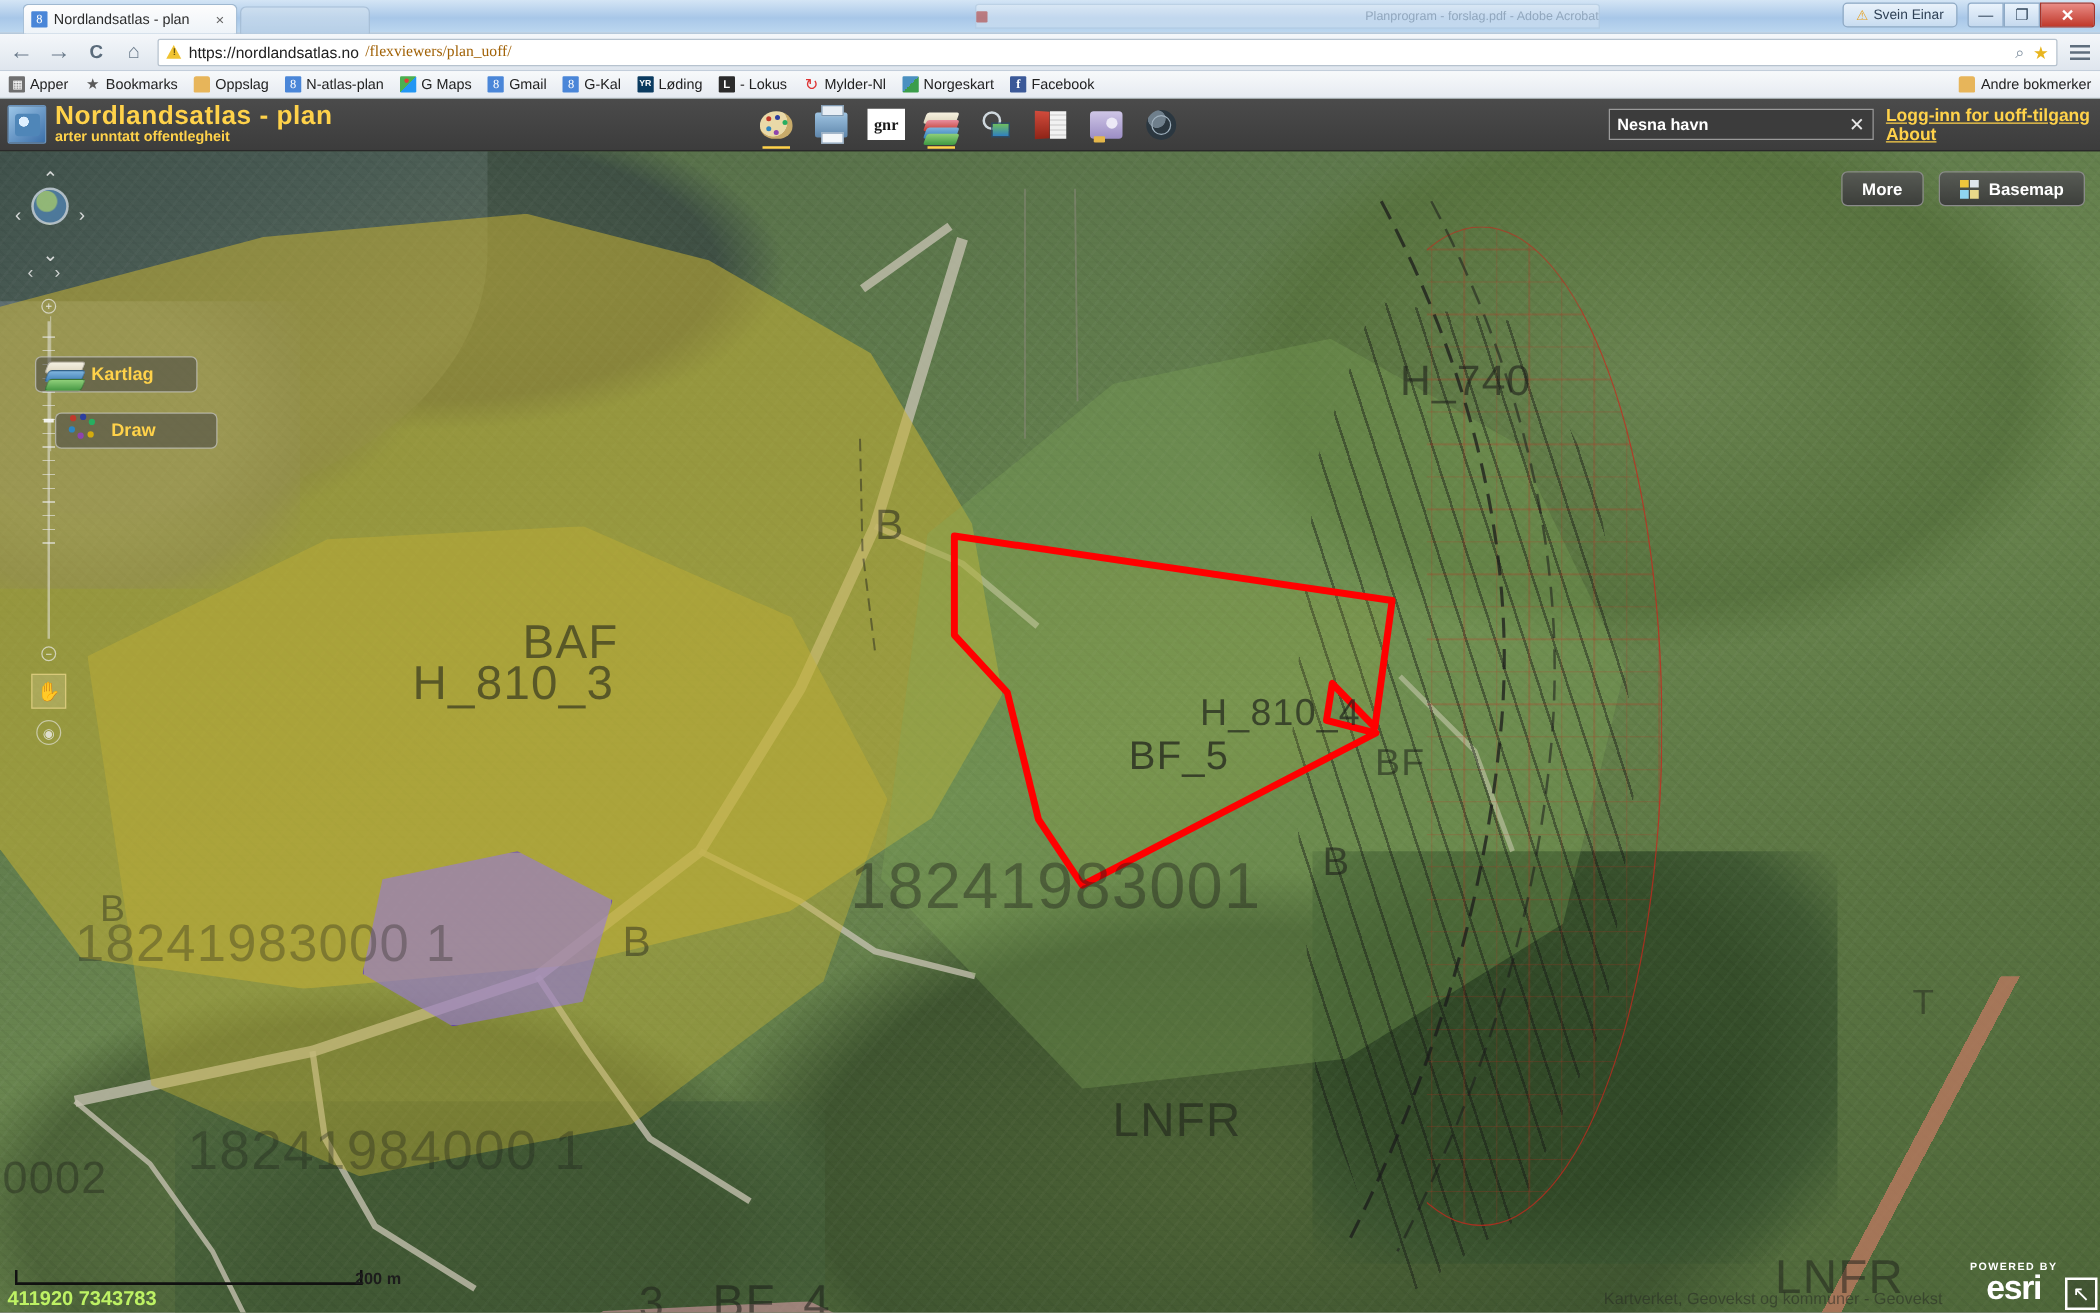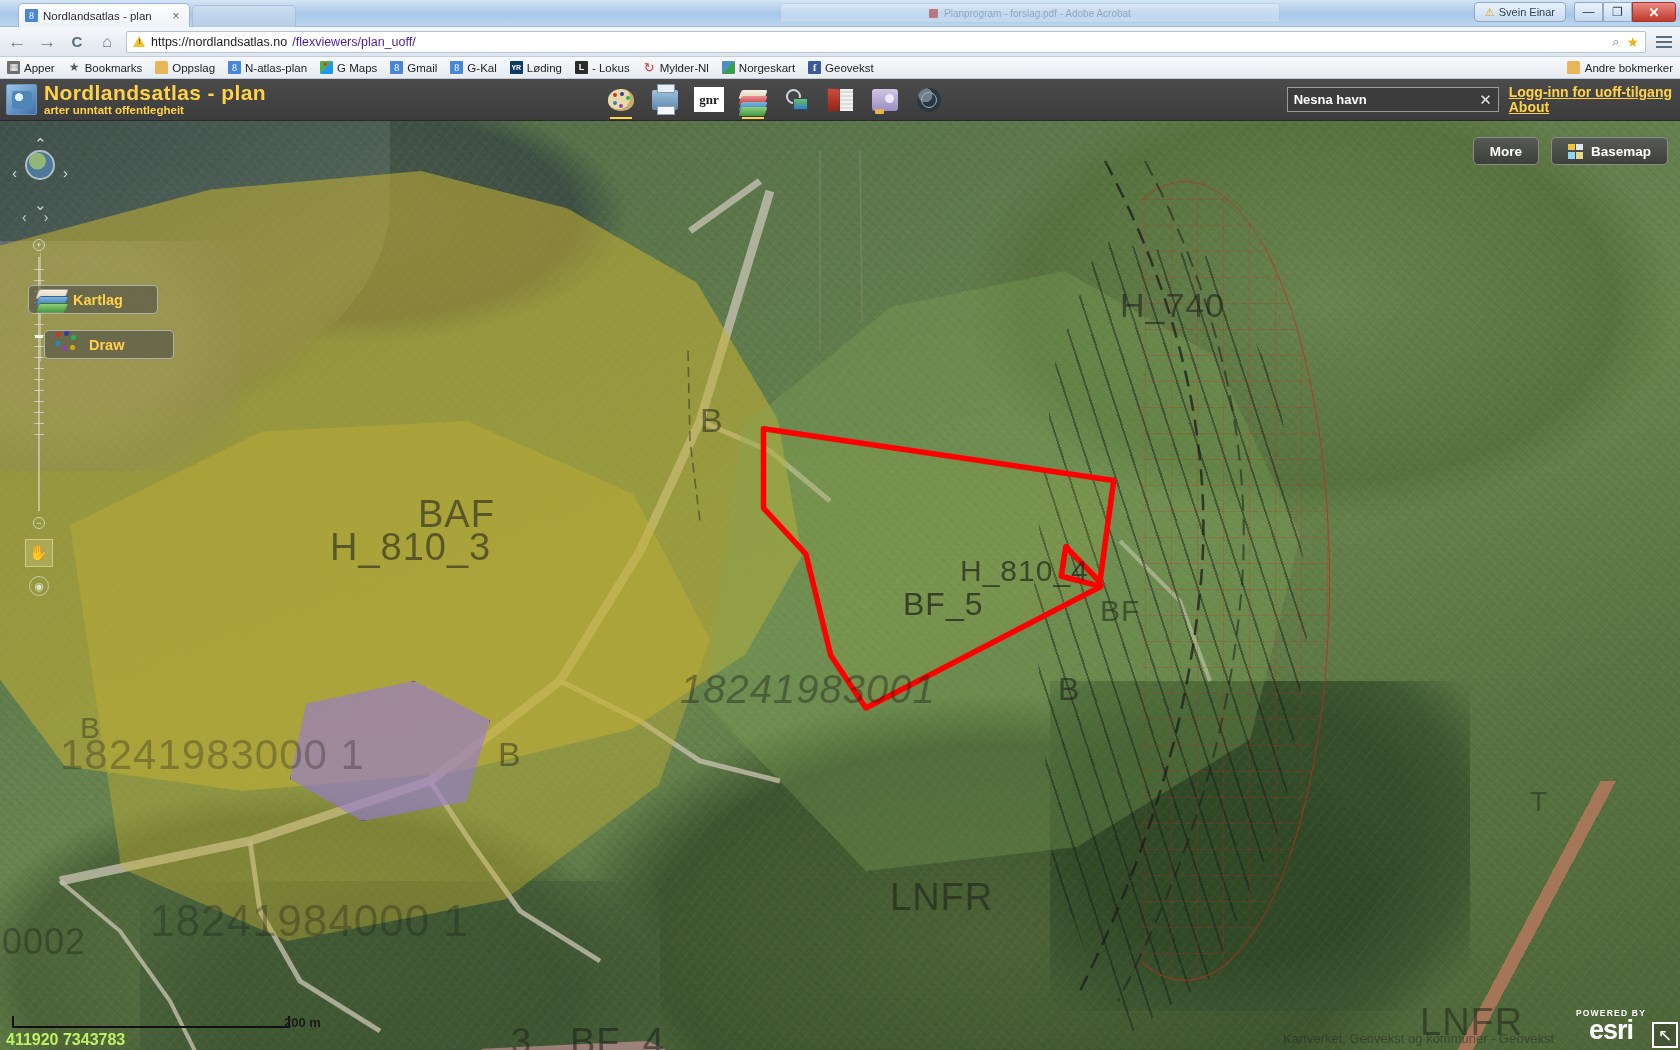--- a/index.html
+++ b/index.html
@@ -53,21 +53,21 @@
     border-radius: 5px 5px 0 0;
     opacity: .85;
   }
   .bg-window-title {
     position: absolute; left: 780px; top: 3px;
     width: 500px; height: 20px;
     background: linear-gradient(#e6eff8, #cfe0f0);
     border: 1px solid #b3c9dd;
     border-radius: 3px 3px 0 0;
     font-size: 10px; color: #7b8b9b;
-    display: flex; align-items: center; justify-content: center;
+    display: flex; align-items: center; justify-content: space-between;
     opacity: .55;
   }
   .bg-window-title .sq { width: 9px; height: 9px; background: #c0392b; margin-right: 6px; border-radius: 1px;}
   .win-buttons {
     position: absolute; right: 4px; top: 2px;
     display: flex; align-items: center; gap: 0px;
   }
   .user-chip {
     display: flex; align-items: center; gap: 4px;
     height: 20px; padding: 0 10px;
@@ -124,21 +124,21 @@
   .lock-warn:before {
     content: ""; position: absolute; left: 0; top: 0;
     border-left: 6.5px solid transparent; border-right: 6.5px solid transparent;
     border-bottom: 11px solid #f0c330;
   }
   .lock-warn:after {
     content: "!"; position: absolute; left: 0; right: 0; top: 1px;
     text-align: center; font-size: 8px; color: #6b5510; font-weight: bold;
   }
   .url-host { color: #202020; }
-  .url-path { color: #4c1d95; }
+  .url-path { color: #a16207; font-family: Liberation Serif, serif; }
   .omni-right { margin-left: auto; display: flex; gap: 7px; align-items: center; }
   .omni-right .sico { font-size: 13px; color: #7d8d9d; }
   .omni-right .star { color: #e8b51f; font-size: 14px; }
   .menu-btn { width: 20px; display: flex; flex-direction: column; gap: 3px; padding: 0 2px;}
   .menu-btn i { display: block; height: 2px; background: #5d6d7d; }
 
   
   .bookmarks {
     height: 22px; flex: none;
     background: linear-gradient(#f7f9fb, #e6ebf1);
@@ -616,21 +616,21 @@
     <div class="bm">
       <span class="bico mylder">↻</span>
       <span>Mylder-Nl</span>
     </div>
     <div class="bm">
       <span class="bico norgeskart"></span>
       <span>Norgeskart</span>
     </div>
     <div class="bm">
       <span class="bico fb">f</span>
-      <span>Geovekst</span>
+      <span>Facebook</span>
     </div>
     <div class="bm bm-right">
       <span class="bico folder"></span>
       <span>Andre bokmerker</span>
     </div>
   </div>
 
   <div class="app">
 
     <div class="map">
@@ -679,21 +679,21 @@
 
       <div id="map-labels">
           <div class="mlabel" style="left: 1120px; top: 165px; font-size: 34px; color: rgba(30, 32, 26, 0.6);">H_740</div>
           <div class="mlabel" style="left: 418px; top: 348px; font-size: 38px; color: rgba(30, 32, 26, 0.58); margin-top: 24px;">BAF</div>
           <div class="mlabel" style="left: 330px; top: 405px; font-size: 38px; color: rgba(30, 32, 26, 0.58);">H_810_3</div>
           <div class="mlabel" style="left: 700px; top: 280px; font-size: 34px; color: rgba(30, 32, 26, 0.52);">B</div>
           <div class="mlabel" style="left: 960px; top: 433px; font-size: 30px; color: rgba(30, 32, 26, 0.68);">H_810_4</div>
           <div class="mlabel" style="left: 903px; top: 465px; font-size: 32px; color: rgba(30, 32, 26, 0.72);">BF_5</div>
           <div class="mlabel" style="left: 1100px; top: 473px; font-size: 30px; color: rgba(30, 32, 26, 0.55);">BF</div>
           <div class="mlabel" style="left: 1058px; top: 550px; font-size: 32px; color: rgba(30, 32, 26, 0.6);">B</div>
-          <div class="mlabel" style="left: 680px; top: 546px; font-size: 40px; color: rgba(30, 32, 26, 0.42); font-style: italic;">18241983001</div>
+          <div class="mlabel" style="left: 680px; top: 558px; font-size: 52px; color: rgba(30, 32, 26, 0.42);">18241983001</div>
           <div class="mlabel" style="left: 498px; top: 614px; font-size: 34px; color: rgba(30, 32, 26, 0.45);">B</div>
           <div class="mlabel" style="left: 80px; top: 590px; font-size: 30px; color: rgba(30, 32, 26, 0.4);">B</div>
           <div class="mlabel" style="left: 60px; top: 610px; font-size: 42px; color: rgba(30, 32, 26, 0.32);">18241983000 1</div>
           <div class="mlabel" style="left: 150px; top: 775px; font-size: 44px; color: rgba(30, 32, 26, 0.34);">18241984000 1</div>
           <div class="mlabel" style="left: 2px; top: 800px; font-size: 36px; color: rgba(30, 32, 26, 0.4);">0002</div>
           <div class="mlabel" style="left: 890px; top: 755px; font-size: 38px; color: rgba(30, 32, 26, 0.58);">LNFR</div>
           <div class="mlabel" style="left: 490px; top: 900px; font-size: 36px; color: rgba(30, 32, 26, 0.52);">_3</div>
           <div class="mlabel" style="left: 570px; top: 900px; font-size: 38px; color: rgba(30, 32, 26, 0.58);">BF_4</div>
           <div class="mlabel" style="left: 1420px; top: 880px; font-size: 38px; color: rgba(30, 32, 26, 0.52);">LNFR</div>
           <div class="mlabel" style="left: 1530px; top: 665px; font-size: 28px; color: rgba(30, 32, 26, 0.45);">T</div>

